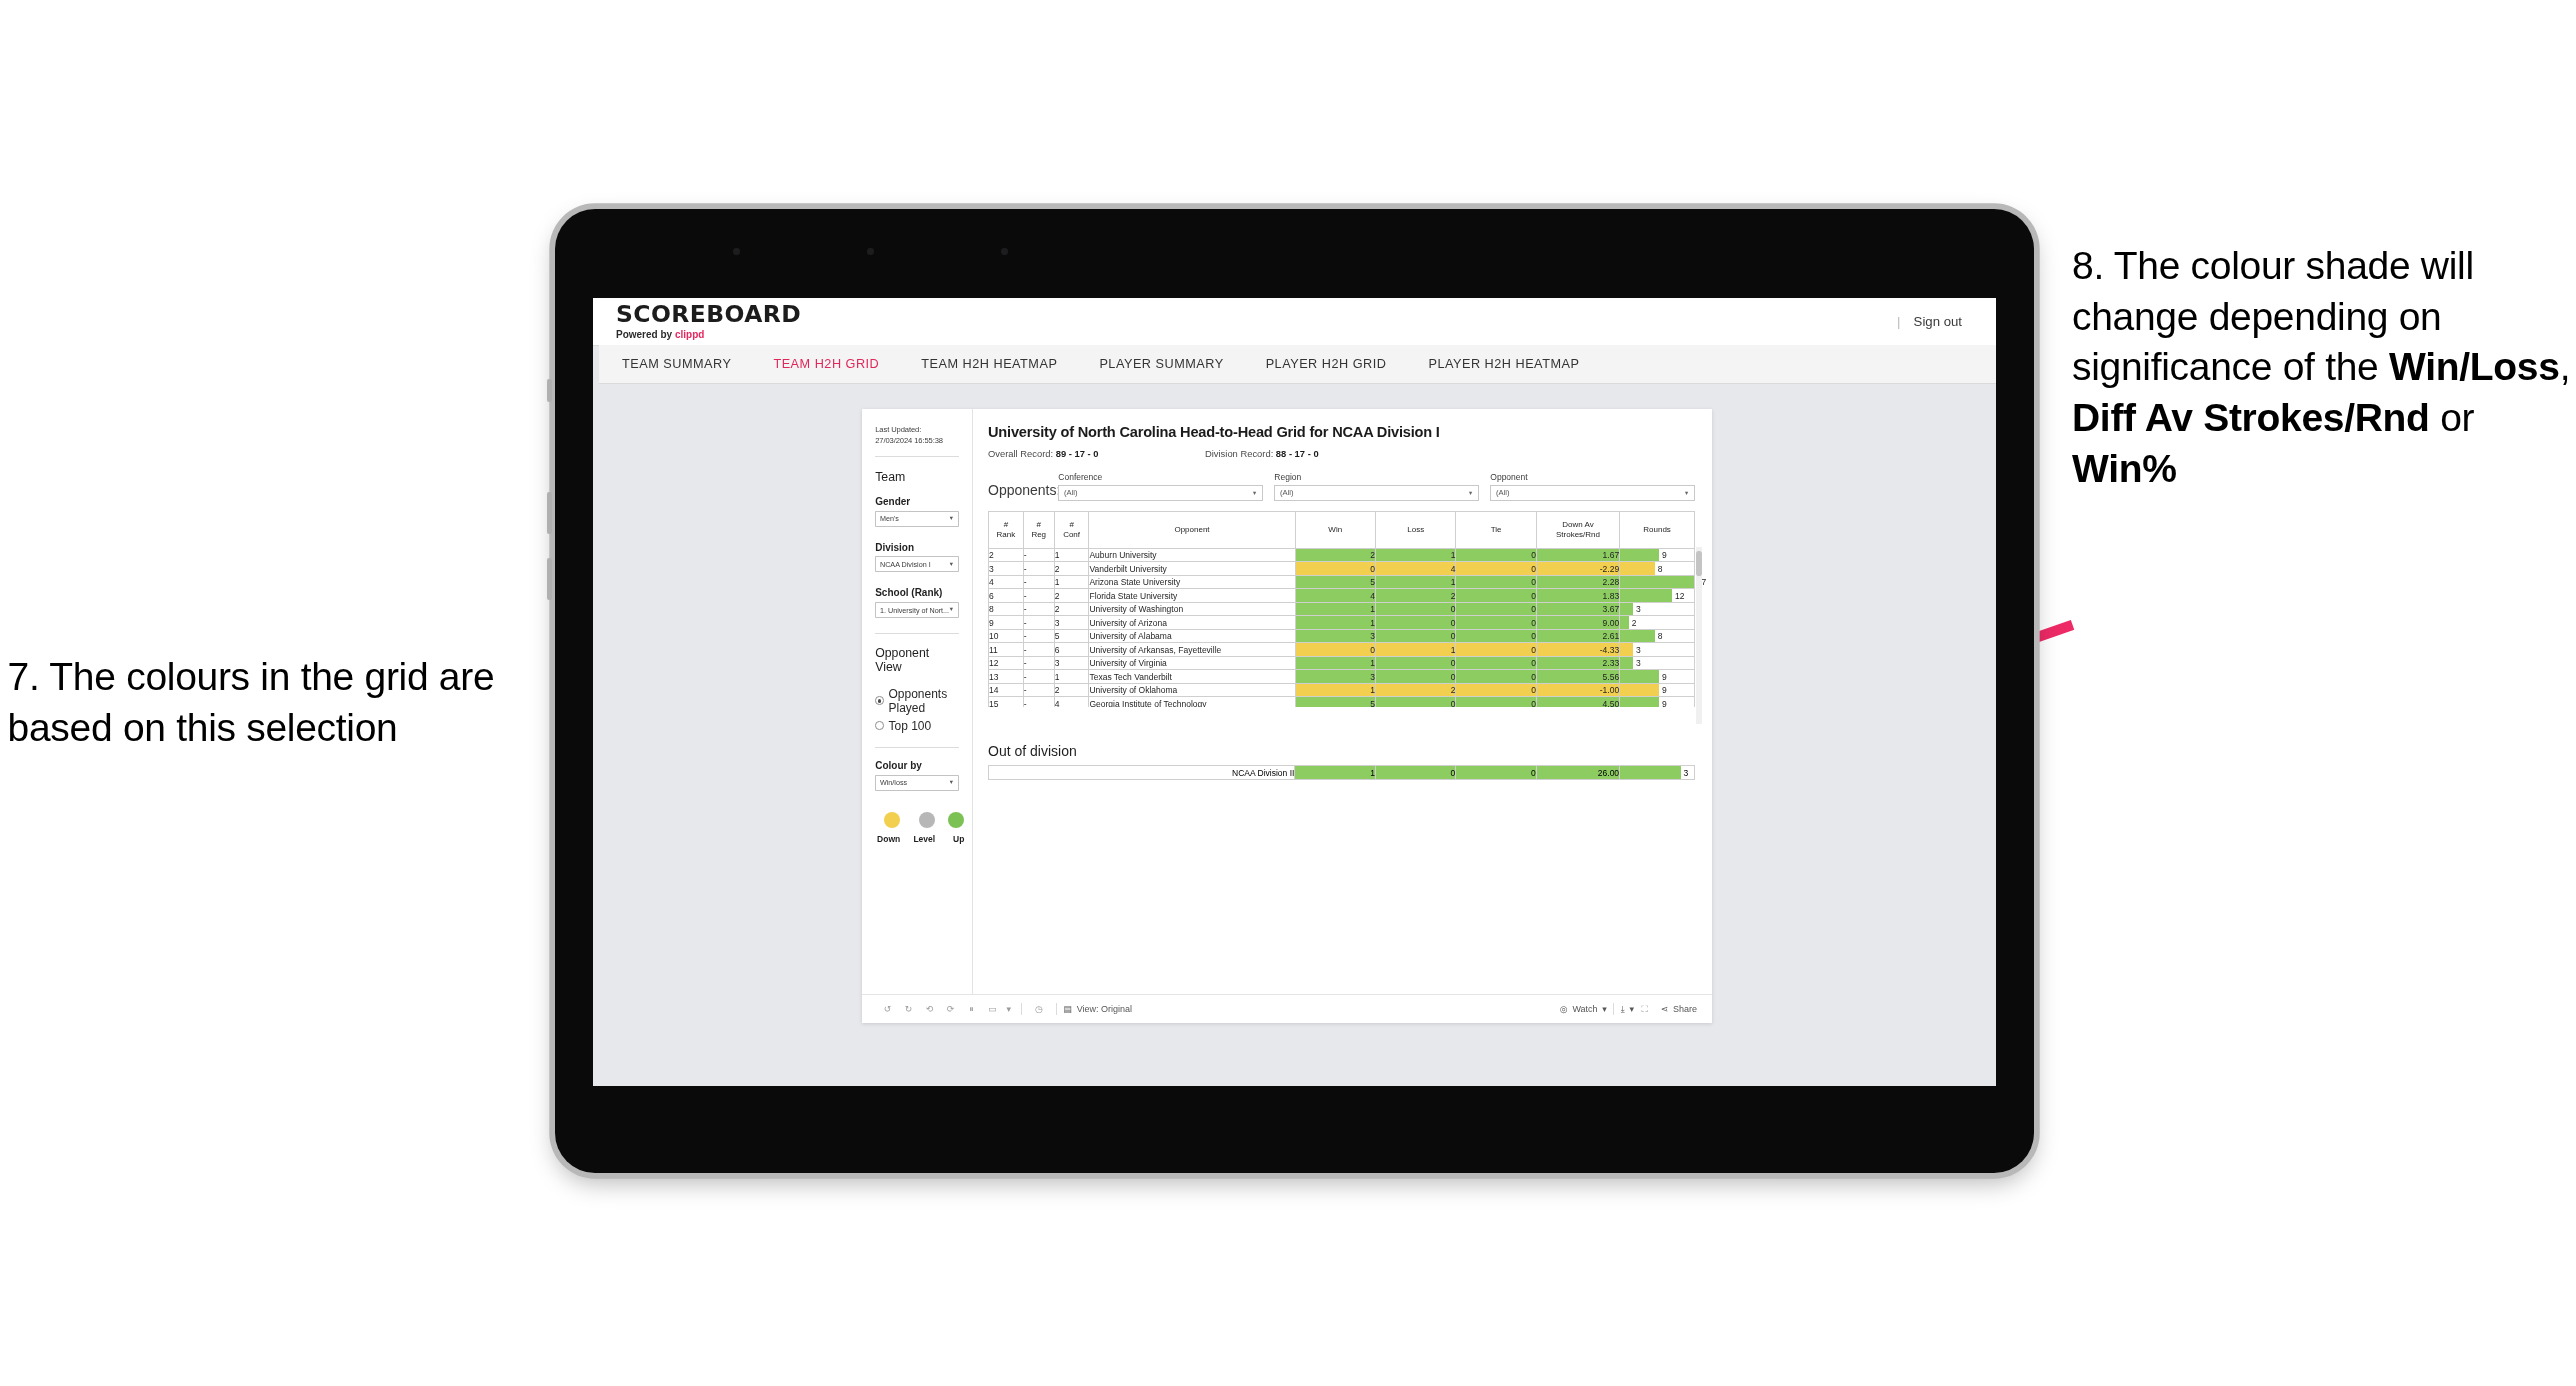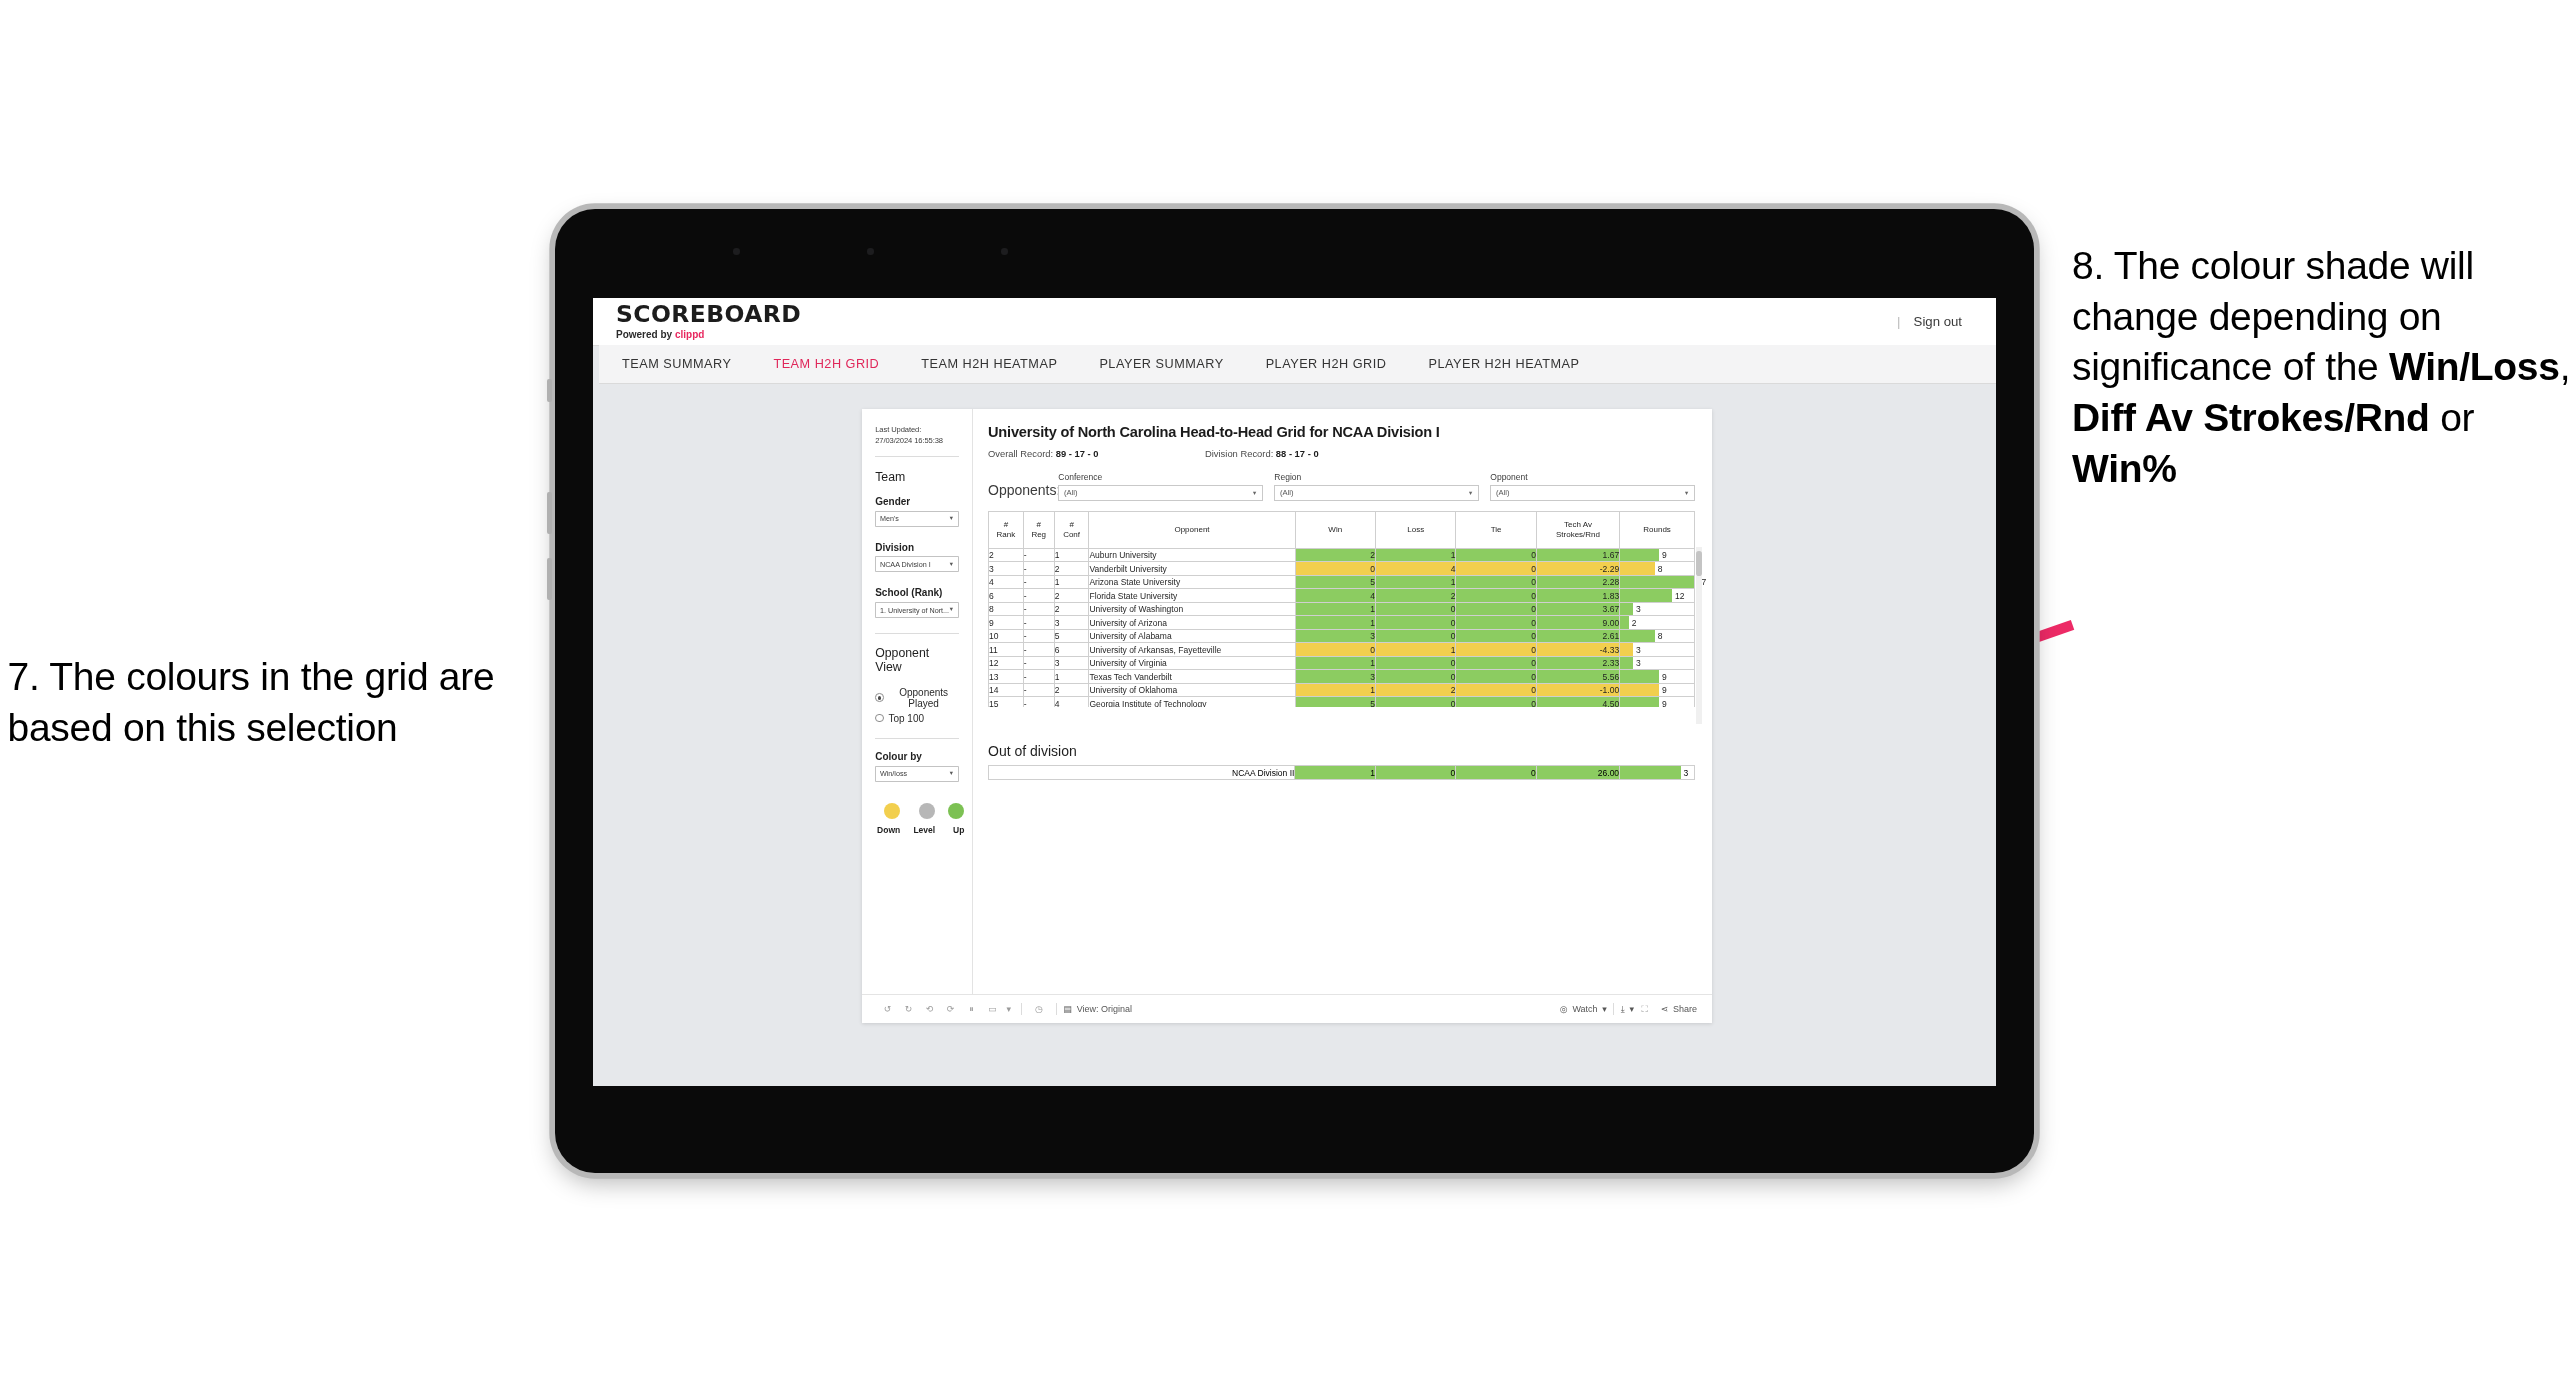--- a/index.html
+++ b/index.html
@@ -80,21 +80,21 @@
     height:14px;border:0.9px solid #c3c3c3;background:#fff;border-radius:0.9px;
     display:flex;align-items:center;padding:0 3.8px;font-size:7.2px;color:#3b3b3b;
     margin-bottom:15px;position:relative;cursor:pointer;
   }
   .fselect .caret{position:absolute;right:3.8px;font-size:5.7px;color:#5a5a5a;line-height:1;}
   .radio-row{display:flex;align-items:center;gap:4.7px;margin-bottom:3.8px;cursor:pointer;}
   .radio{width:6.6px;height:6.6px;border-radius:50%;border:0.9px solid #8d8d8d;background:#fff;
     position:relative;flex:none;}
   .radio.on::after{content:"";position:absolute;left:1.4px;top:1.4px;width:3.8px;height:3.8px;
     border-radius:50%;background:#4a4a4a;}
-  .radio-label{font-size:10px;color:#2a2a2a;text-align:center;}
+  .radio-label{font-size:12px;color:#2a2a2a;}
   #legend{display:flex;gap:13.2px;margin-top:21px;padding-left:1.9px;}
   .legend-item{display:flex;flex-direction:column;align-items:flex-end;gap:6px;}
   .legend-dot{width:16px;height:16px;border-radius:50%;}
   .legend-text{font-size:8.5px;color:#1f1f1f;font-weight:bold;}
 
   
   #content{flex:1;padding:15px 17px 0 15px;box-sizing:border-box;min-width:0;background:#fff;}
   #viz-title{font-size:14.6px;color:#1b1b1b;font-weight:bold;letter-spacing:-0.2px;}
   #records{display:flex;margin-top:7.6px;font-size:9.4px;color:#4a4a4a;}
   #records .rec1{width:217px;}
@@ -313,21 +313,21 @@
               </colgroup>
               <thead>
                 <tr>
                   <th><span>#</span><br><span>Rank</span></th>
                   <th><span>#</span><br><span>Reg</span></th>
                   <th><span>#</span><br><span>Conf</span></th>
                   <th>Opponent</th>
                   <th>Win</th>
                   <th>Loss</th>
                   <th>Tie</th>
-                  <th><span>Tech Av</span><br><span>Strokes/Rnd</span></th>
+                  <th><span>Down Av</span><br><span>Strokes/Rnd</span></th>
                   <th>Rounds</th>
                 </tr>
               </thead>
               <tbody id="grid-body">
                   <tr>
                     <td class="c-rank">2</td>
                     <td class="c-reg">-</td>
                     <td class="c-conf">1</td>
                     <td class="c-opp">Auburn University</td>
                     <td class="c-num g">2</td>

